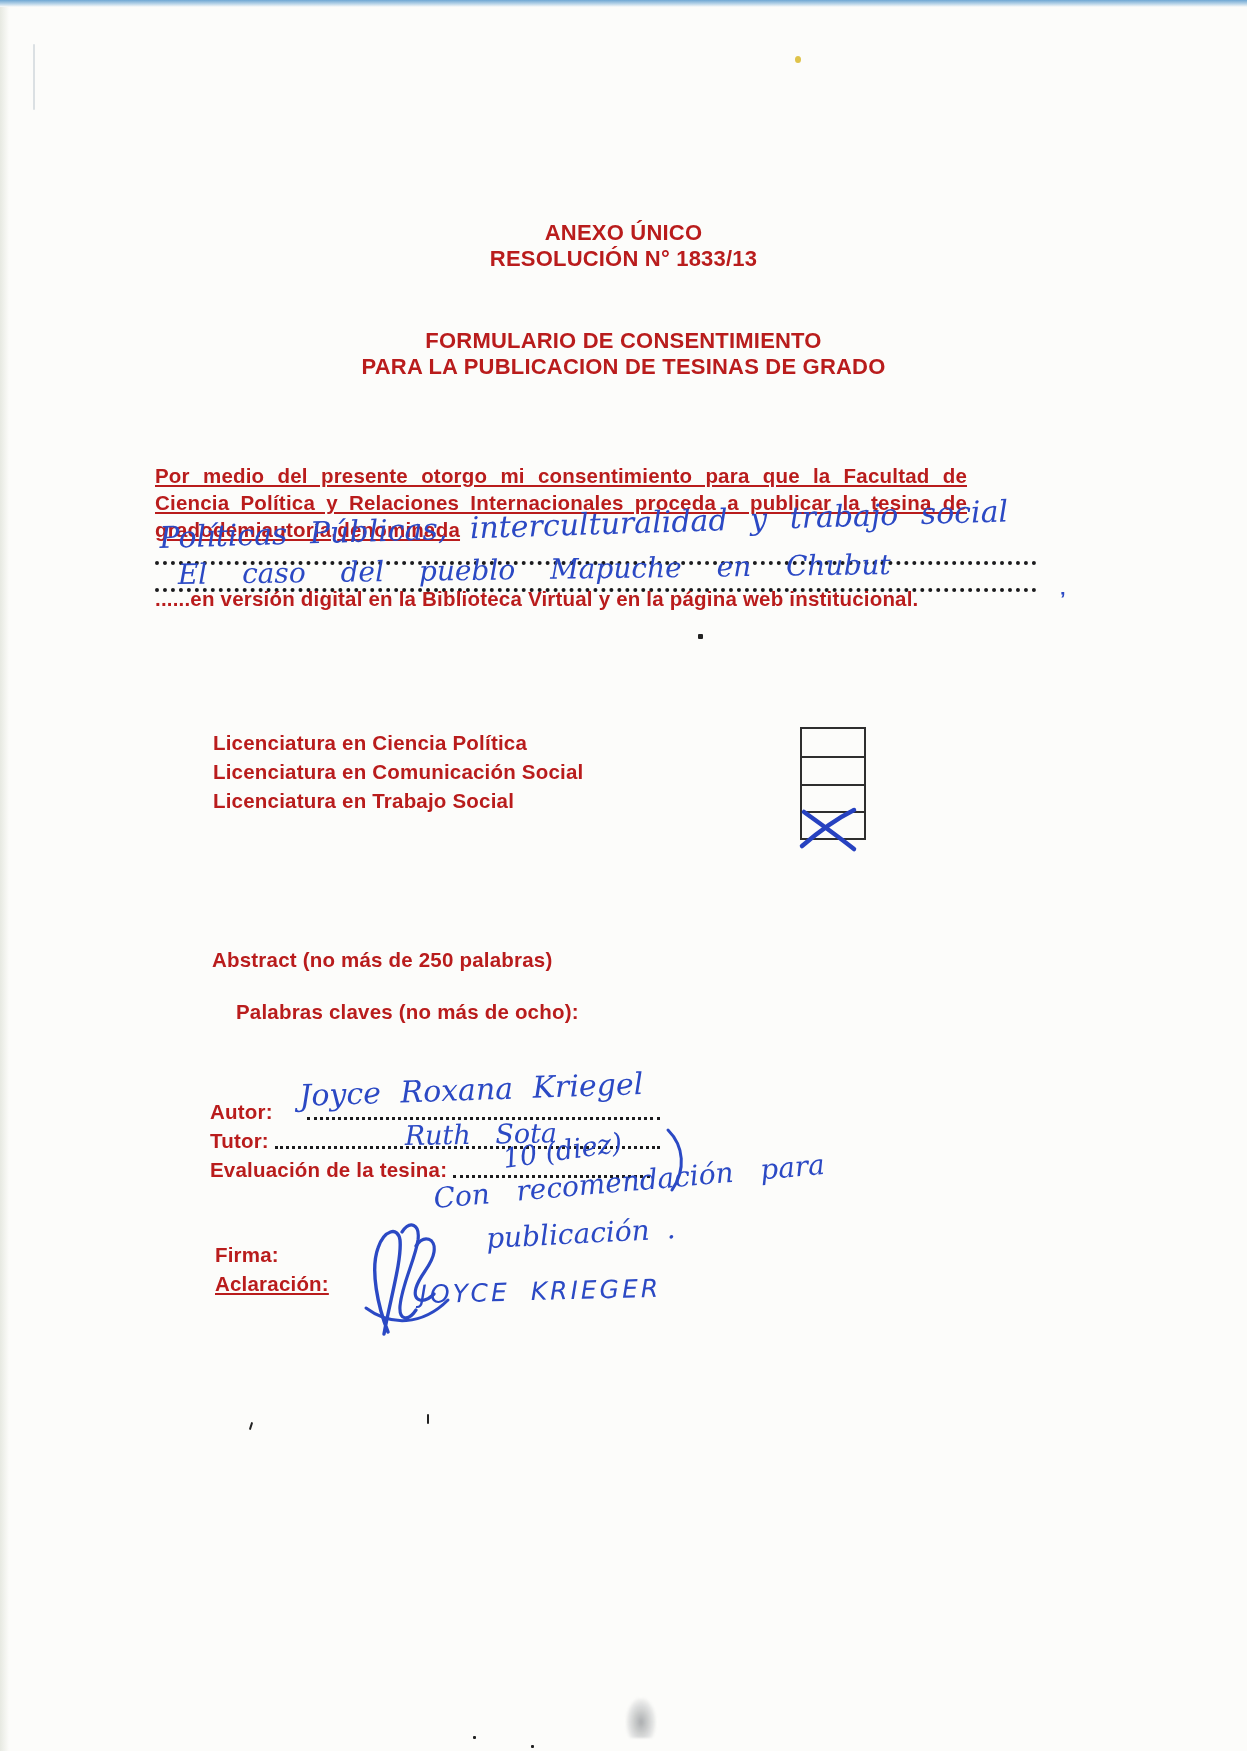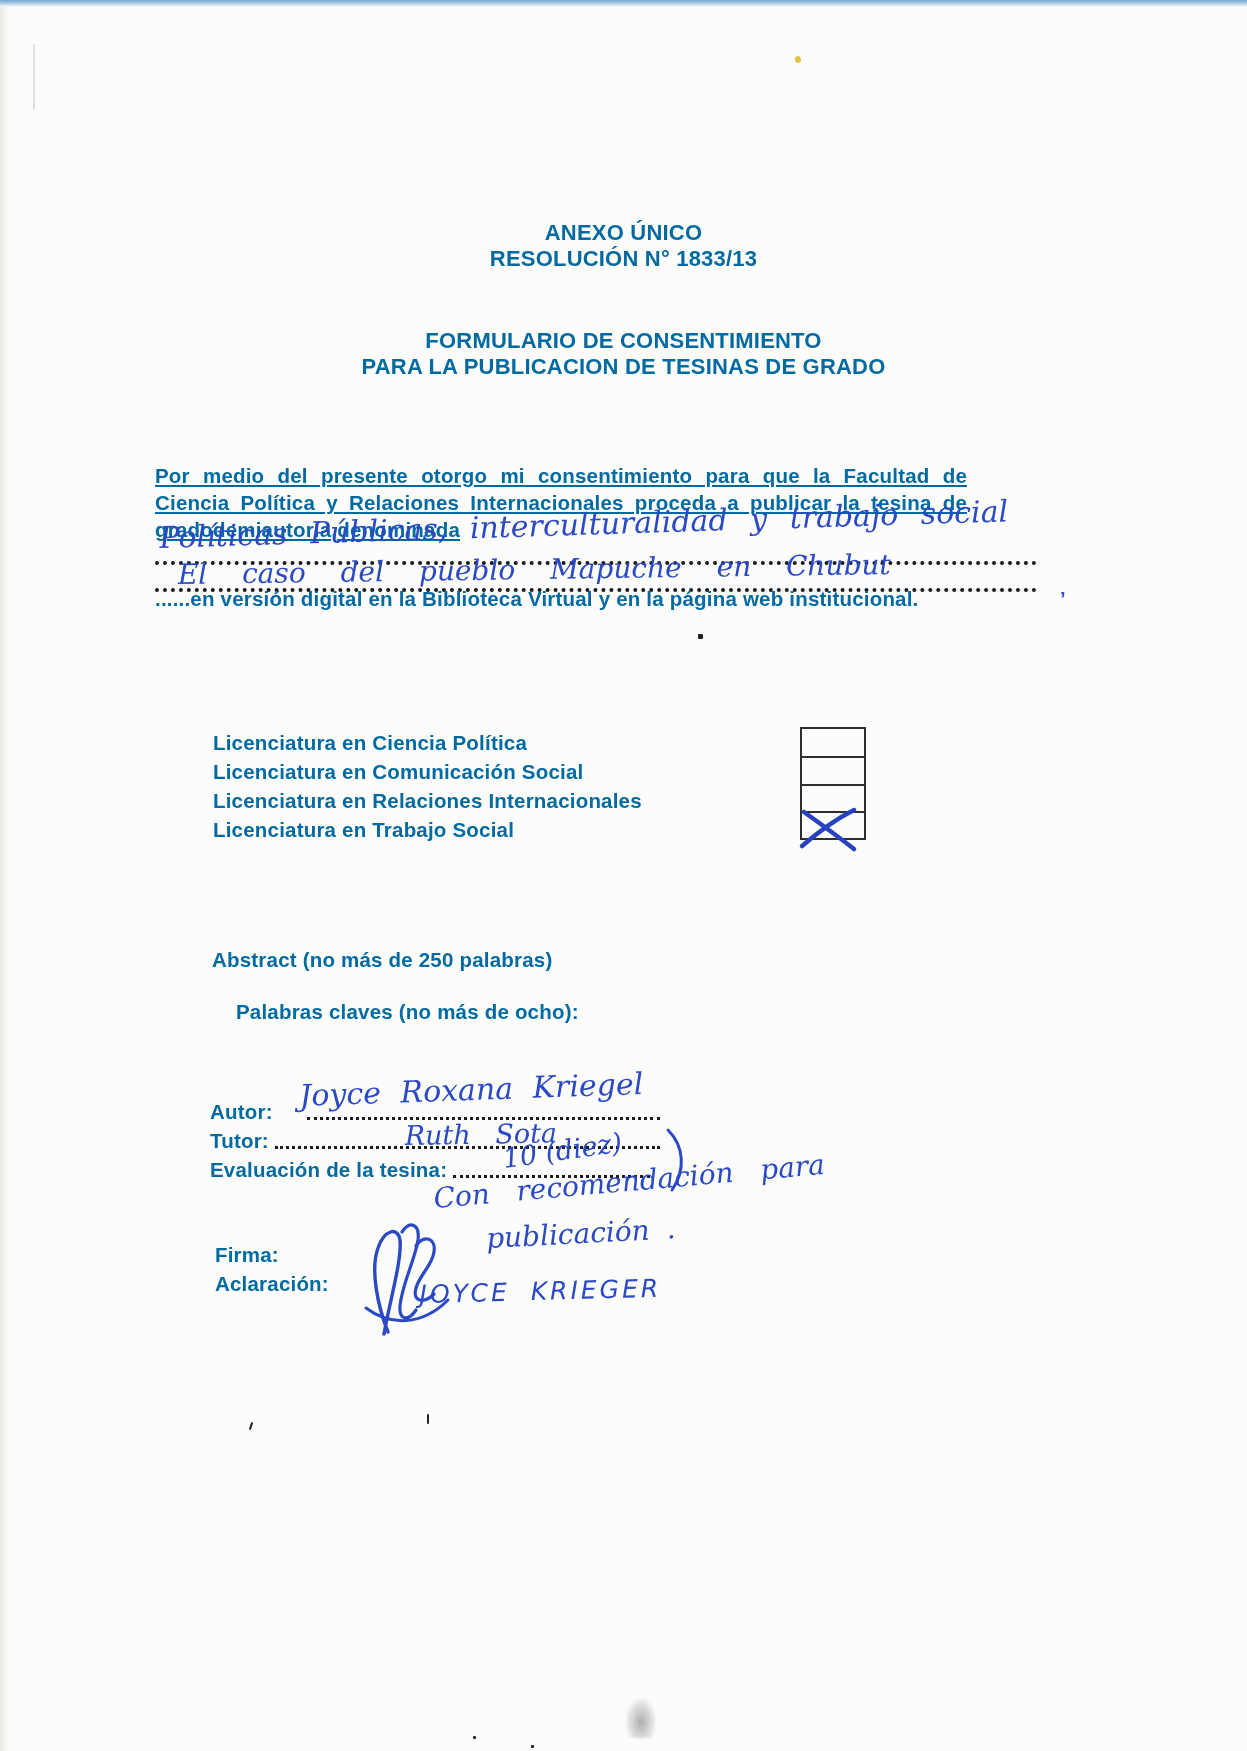--- a/index.html
+++ b/index.html
@@ -18,21 +18,21 @@
     background:linear-gradient(90deg,rgba(205,210,196,.45),rgba(255,255,255,0));}
   .pencil-line{position:absolute;left:33px;top:44px;width:2px;height:66px;background:rgba(180,190,200,.45);border-radius:2px;}
   .yellow-dot{position:absolute;left:795px;top:56px;width:6px;height:7px;background:#d9b92a;border-radius:50%;opacity:.85;}
   .black-speck{position:absolute;background:#222;border-radius:1px;}
   .smudge{position:absolute;left:626px;top:1698px;width:30px;height:40px;
     background:radial-gradient(ellipse at 50% 60%,rgba(90,95,100,.5),rgba(120,125,130,.15) 60%,transparent 75%);
     filter:blur(1px);}
   .blue-tick{position:absolute;color:#2b49c4;font-size:20px;font-weight:bold;}
 
   
-  .printed{color:#0369a1;font-weight:700;letter-spacing:.2px;}
+  .printed{color:#b91c1c;font-weight:700;letter-spacing:.2px;}
   .hdr{position:absolute;left:0;width:1247px;text-align:center;font-size:22px;}
   .body-par{position:absolute;left:155px;width:812px;font-size:20.5px;line-height:27px;}
   .jline{text-align:justify;text-align-last:justify;}
   .spread{display:flex;}
 
   .dotted-rule{position:absolute;height:0;border-bottom:4px dotted #1b1b1d;}
 
   .degree-item{font-size:20.5px;line-height:29px;}
   #checkbox-grid{position:absolute;left:800px;top:727px;width:66px;height:113px;border:2px solid #2e2e2e;box-sizing:border-box;}
   .cb-cell{height:25%;box-sizing:border-box;}
@@ -90,21 +90,20 @@
 
   <div class="hand" style="left:160px;top:520px;font-size:30px;word-spacing:13px;transform:rotate(-1.8deg);">Políticas Públicas, interculturalidad y trabajo social</div>
   <div class="dotted-rule" style="left:155px;top:561px;width:882px;"></div>
   <div class="hand" style="left:178px;top:558px;font-size:28px;word-spacing:26px;transform:rotate(-0.8deg);">El caso del pueblo Mapuche en Chubut</div>
   <div class="dotted-rule" style="left:155px;top:588px;width:882px;"></div>
   <div class="printed label20" style="position:absolute;left:155px;top:587px;">......en versión digital en la Biblioteca Virtual y en la página web institucional.</div>
 
   <div style="position:absolute;left:213px;top:728px;">
     <div class="printed degree-item">Licenciatura en Ciencia Política</div>
     <div class="printed degree-item">Licenciatura en Comunicación Social</div>
-    <div class="printed degree-item">Licenciatura en Relaciones Internacionales</div>
     <div class="printed degree-item">Licenciatura en Trabajo Social</div>
   </div>
 
   <div id="checkbox-grid">
     <div class="cb-cell"></div>
     <div class="cb-cell"></div>
     <div class="cb-cell"></div>
     <div class="cb-cell"></div>
   </div>
   <svg class="ink" style="left:796px;top:806px;" width="64" height="46" viewBox="0 0 64 46">
@@ -131,21 +130,21 @@
   <div class="hand" style="left:300px;top:1078px;font-size:30px;word-spacing:10px;transform:rotate(-2deg);">Joyce Roxana Kriegel</div>
   <div class="hand" style="left:405px;top:1120px;font-size:27px;word-spacing:16px;transform:rotate(-1deg);">Ruth Sota</div>
   <div class="hand" style="left:505px;top:1143px;font-size:27px;transform:rotate(-8deg);">10 (diez)</div>
   <svg class="ink" style="left:662px;top:1128px;" width="30" height="64" viewBox="0 0 30 64">
     <path d="M6 2 C22 18 24 42 10 62" stroke="#2b49c4" stroke-width="3" fill="none" stroke-linecap="round"></path>
   </svg>
   <div class="hand" style="left:435px;top:1182px;font-size:28px;word-spacing:18px;transform:rotate(-5deg);">Con recomendación para</div>
   <div class="hand" style="left:487px;top:1222px;font-size:28px;word-spacing:8px;transform:rotate(-3deg);">publicación .</div>
 
   <div class="printed label20" style="position:absolute;left:215px;top:1243px;">Firma:</div>
-  <div class="printed label20" style="position:absolute;left:215px;top:1272px;">Aclaración:</div>
+  <div class="printed label20" style="position:absolute;left:215px;top:1272px;text-decoration:underline;">Aclaración:</div>
 
   <svg class="ink" style="left:348px;top:1212px;" width="130" height="132" viewBox="0 0 130 132">
     <path d="M40 120 C30 95 22 58 30 36 C36 18 50 14 52 28 C54 48 42 88 36 122" stroke="#2b49c4" stroke-width="3.4" fill="none" stroke-linecap="round"></path>
     <path d="M54 20 C62 8 72 12 70 28 C67 48 54 72 52 94 C51 108 60 110 68 98" stroke="#2b49c4" stroke-width="3.2" fill="none" stroke-linecap="round"></path>
     <path d="M68 34 C76 22 88 26 86 40 C84 54 72 62 68 76 C64 90 76 92 86 82" stroke="#2b49c4" stroke-width="3.2" fill="none" stroke-linecap="round"></path>
     <path d="M18 96 C42 114 74 114 100 88" stroke="#2b49c4" stroke-width="3" fill="none" stroke-linecap="round"></path>
   </svg>
 
   <div class="hand hand-caps" style="left:420px;top:1280px;font-size:25px;letter-spacing:3px;word-spacing:10px;transform:rotate(-1.5deg);">JOYCE KRIEGER</div>
 

